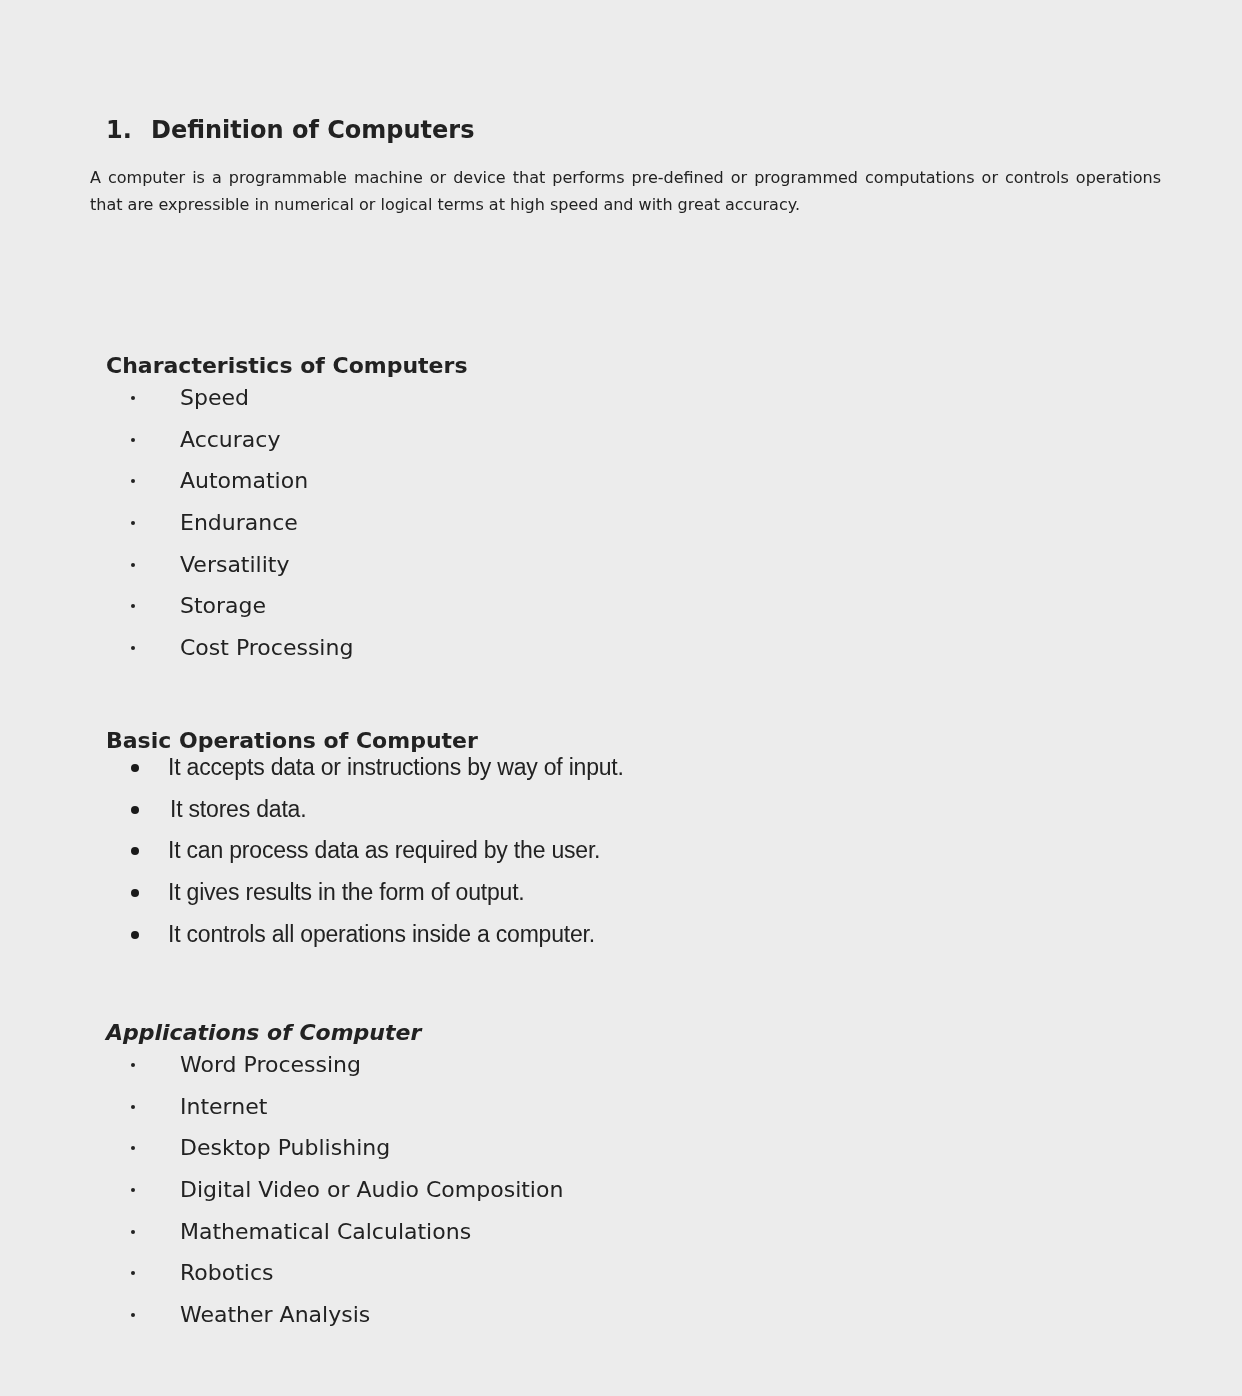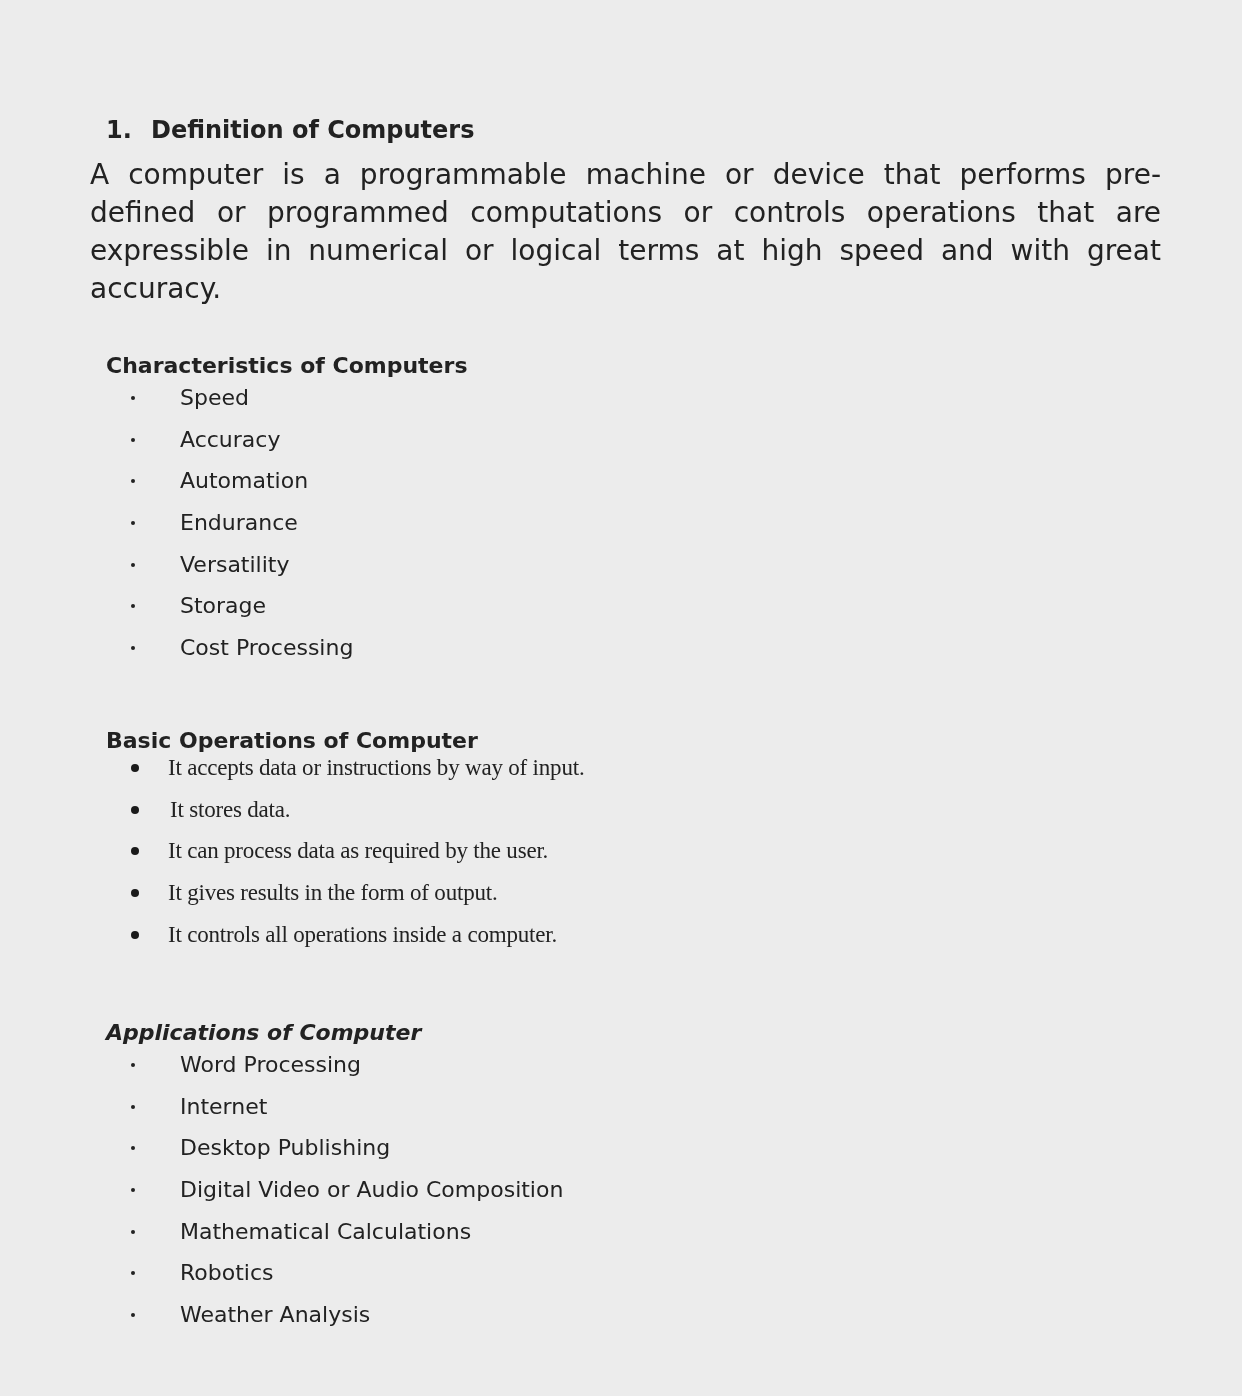--- a/index.html
+++ b/index.html
@@ -11,22 +11,22 @@
       position: relative;
       overflow: hidden;
     }
     .page { position: absolute; left: 90px; top: 0; width: 1071px; }
     .h1 {
       position: absolute; top: 100px; left: 0;
       font-size: 24px; font-weight: bold; margin: 16px; white-space: nowrap;
     }
     .h1 .num { display: inline-block; width: 45px; }
     .para {
-      position: absolute; top: 156px; left: 0; width: 1071px;
-      font-size: 28px; line-height: 38px; text-align: justify; margin: 0;
+      position: absolute; top: 164px; left: 0; width: 1071px;
+      font-size: 16px; line-height: 27px; text-align: justify; margin: 0;
       text-align-last: left;
     }
     .h2 {
       position: absolute; left: 0;
       font-size: 22px; font-weight: bold; margin: 16px; white-space: nowrap;
     }
     ul.list { position: absolute; left: 0; margin: 0; padding: 0; list-style: none; }
     ul.list li {
       position: relative; font-size: 22px; height: 41.7px; line-height: 41.7px;
       white-space: nowrap;
@@ -35,21 +35,21 @@
       position: absolute; left: 41px; top: 19px; width: 4px; height: 4px;
       background: #222; border-radius: 50%;
     }
     ul.small li .txt { position: absolute; left: 90px; }
     ul.big li .bullet {
       position: absolute; left: 41px; top: 17px; width: 8px; height: 8px;
       background: #1a1a1a; border-radius: 50%;
     }
     ul.big li .txt {
       position: absolute; left: 78px;
-      font-family: Liberation Serif, serif; font-size: 23px;
+      font-family: Liberation Sans, sans-serif; font-size: 23px;
       letter-spacing: -0.2px;
     }
   </style>
 </head>
 <body>
 
 <div class="page">
 
   <h1 class="h1">
     <span class="num">1.</span><span>Definition of Computers</span>

